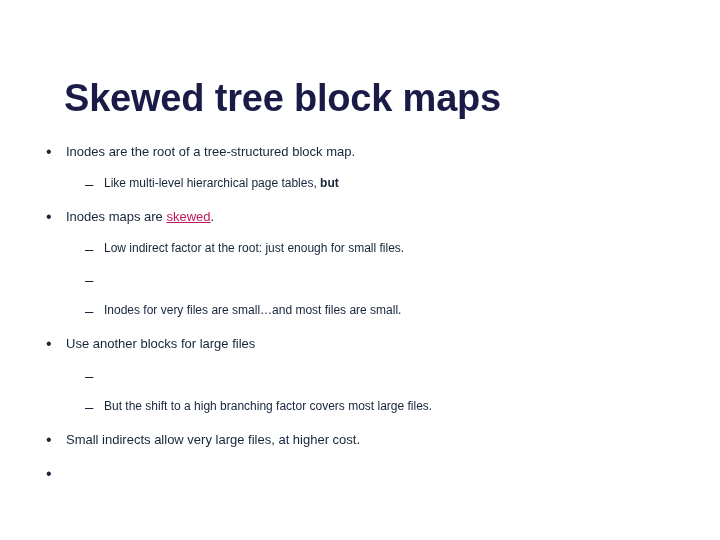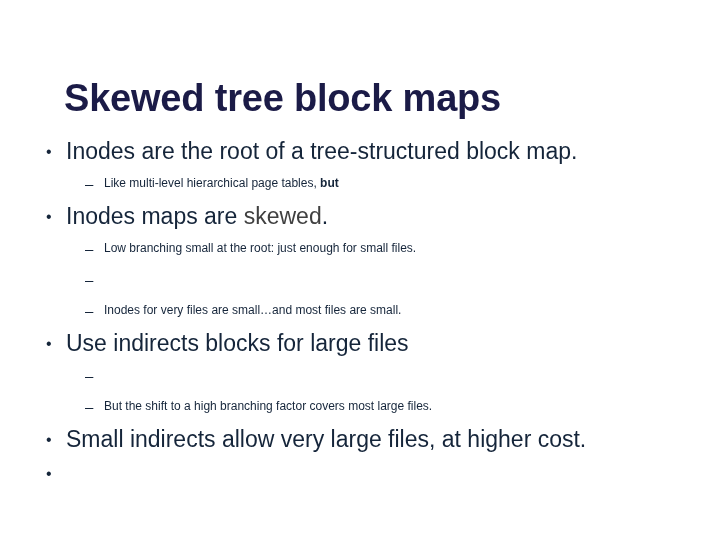--- a/index.html
+++ b/index.html
@@ -66,21 +66,21 @@
     width: 26px;
     min-width: 26px;
     text-align: left;
     padding-left: 6px;
     box-sizing: border-box;
     font-size: 16px;
     line-height: 21px;
     color: #15253a;
   }
   .lvl1 .text {
-    font-size: 23px;
+    font-size: 13px;
     line-height: 21px;
   }
 
   
   .lvl2 {
     font-size: 16px;
     line-height: 1.0;
     padding-top: 12px;
   }
   .lvl2 .marker {
@@ -91,21 +91,21 @@
     font-size: 15px;
     line-height: 19px;
     color: #15253a;
   }
   .lvl2 .text {
     font-size: 12px;
     line-height: 19px;
   }
 
   .em-bold { font-weight: bold; }
-  .em-accent { color: #404040; }
+  .em-accent { color: #be185d; text-decoration: underline; }
 </style>
 </head>
 <body>
 
 <div class="slide">
 
   <h1 class="slide-title">Skewed tree block maps</h1>
 
   <ul class="body-list">
 
@@ -119,35 +119,35 @@
       <span class="text"><span>Like multi-level hierarchical page tables, </span><span class="em-bold">but</span><span></span></span>
     </li>
 
     <li class="bullet-row lvl1">
       <span class="marker">•</span>
       <span class="text"><span>Inodes maps are </span><span class="em-accent">skewed</span><span>.</span></span>
     </li>
 
     <li class="bullet-row lvl2">
       <span class="marker">–</span>
-      <span class="text">Low branching small at the root: just enough for small files.</span>
+      <span class="text">Low indirect factor at the root: just enough for small files.</span>
     </li>
 
     <li class="bullet-row lvl2">
       <span class="marker">–</span>
     </li>
 
     <li class="bullet-row lvl2">
       <span class="marker">–</span>
       <span class="text">Inodes for very files are small…and most files are small.</span>
     </li>
 
     <li class="bullet-row lvl1">
       <span class="marker">•</span>
-      <span class="text">Use indirects blocks for large files</span>
+      <span class="text">Use another blocks for large files</span>
     </li>
 
     <li class="bullet-row lvl2">
       <span class="marker">–</span>
     </li>
 
     <li class="bullet-row lvl2">
       <span class="marker">–</span>
       <span class="text">But the shift to a high branching factor covers most large files.</span>
     </li>

